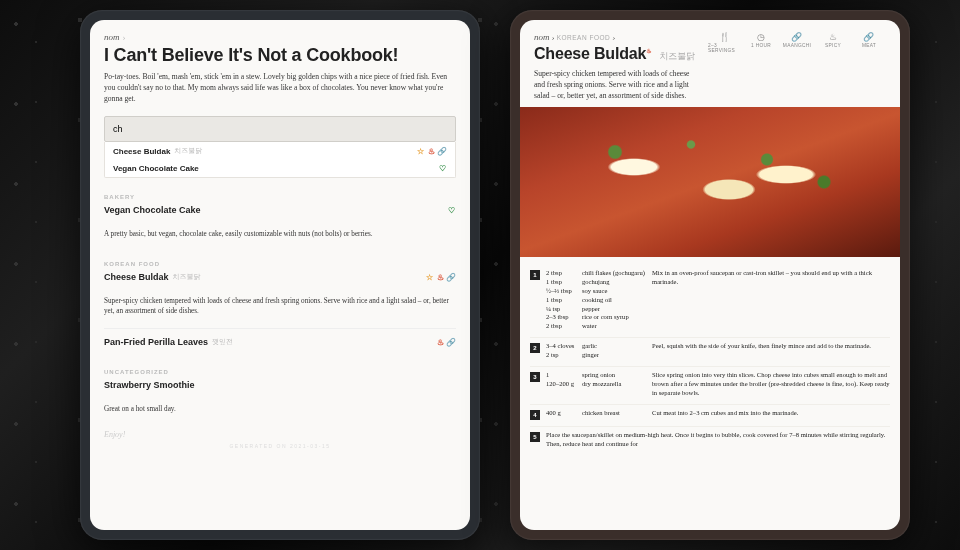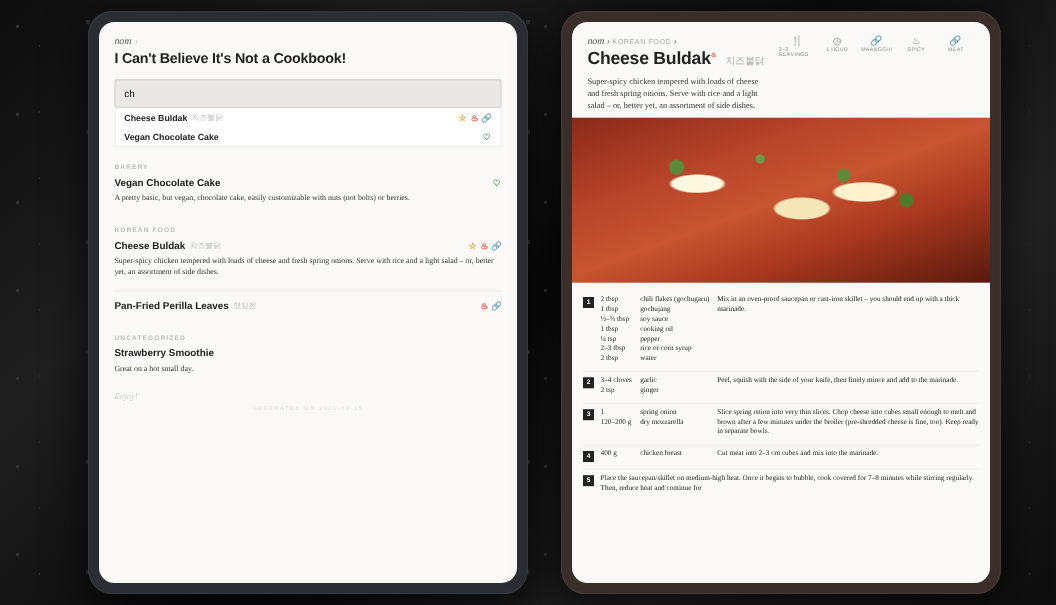--- a/index.html
+++ b/index.html
@@ -33,21 +33,21 @@
     border-radius: 14px;
     overflow: hidden;
     position: relative;
     font-size: 7.5px;
     color: #222;
   }
   .content { padding: 12px 14px; }
   .brand { font-family: Liberation Serif, serif; font-style: italic; font-size: 9px; color: #555; }
   .brand .chev { display:inline-block; margin-left:3px; color:#bbb; font-style:normal; font-size:9px; }
   .crumb { text-transform: uppercase; letter-spacing: .5px; color: #aaa; font-size: 6.5px; }
-  h1 { font-family: 'Helvetica Neue', Arial, sans-serif; font-weight: 800; font-size: 13px; margin: 3px 0 5px; letter-spacing: -.2px; }
+  h1 { font-family: 'Helvetica Neue', Arial, sans-serif; font-weight: 800; font-size: 18px; margin: 3px 0 5px; letter-spacing: -.2px; }
   h1.detail { font-size: 16px; }
   .subtitle-inline { font-size: 9px; color: #aaa; font-weight: 400; margin-left: 4px; }
   .intro { font-family: Georgia, serif; font-size: 7.6px; line-height: 1.45; color: #333; }
   .search-wrap { margin: 12px 0 0; border-radius: 16px; }
   .search-input {
     width: 100%; padding: 7px 8px; font-size: 9px;
     background: #eae8e4; border: 1px solid #d0cec9; border-radius: 2px;
     font-family: inherit;
   }
   .suggest {
@@ -67,21 +67,21 @@
   .vegan { color: #4a9a5c; }
   .section-label {
     text-transform: uppercase; letter-spacing: 1px; color: #bbb;
     font-size: 6px; margin: 16px 0 3px; font-weight: 600;
   }
   .divider { height: 1px; background: #eee; margin: 6px 0; }
   .recipe-row { padding: 2px 0 6px; }
   .recipe-title { font-weight: 800; font-size: 9px; display: flex; align-items: center; }
   .recipe-title .sub { font-weight: 400; color: #bbb; font-size: 7px; margin-left: 4px; }
   .recipe-title .tags { margin-left: auto; display: flex; gap: 2px; }
-  .recipe-desc { font-family: Georgia, serif; font-size: 7.2px; line-height: 1.4; margin-top: 4px; color: #333; }
+  .recipe-desc { font-family: Georgia, serif; font-size: 7.2px; line-height: 1.4; margin-top: 14px; color: #333; }
   .footer-enjoy { text-align: left; color: #ccc; font-family: Georgia, serif; font-style: italic; font-size: 8px; margin-top: 10px; }
   .footer-gen { text-align: center; color: #ddd; text-transform: uppercase; letter-spacing: 1.5px; font-size: 5px; margin-top: 4px; }
 
   
   .right-hdr { display:flex; align-items:flex-start; padding: 12px 14px 6px; gap: 10px; }
   .right-hdr .left-col { flex: 1; }
   .meta-row { display: flex; gap: 2px; }
   .meta-item { display: flex; flex-direction: column; align-items: center; width: 34px; color: #888; }
   .meta-item .ic { font-size: 9px; height: 10px; line-height: 10px; }
   .meta-item .lbl { font-size: 4.8px; text-transform: uppercase; letter-spacing: .3px; margin-top: 1px; }
@@ -117,20 +117,21 @@
 </head>
 <body>
 
 <div class="tablet left">
   <div class="screen">
     <div class="content">
       <div class="brand">
         <span>nom</span><span class="chev">›</span>
       </div>
       <h1>I Can't Believe It's Not a Cookbook!</h1>
+      <p class="intro">Po-tay-toes. Boil 'em, mash 'em, stick 'em in a stew. Lovely big golden chips with a nice piece of fried fish. Even you couldn't say no to that. My mom always said life was like a box of chocolates. You never know what you're gonna get.</p>
 
       <div class="search-wrap">
         <input class="search-input" value="ch" style="">
         <div class="suggest" id="sugg">
             <div class="suggest-row">
      <span>Cheese Buldak</span>
      <span class="sub">치즈불닭</span>
      <span class="tags">
                 <span class="tag-ic star">☆</span>
                 <span class="tag-ic spicy">♨</span>

